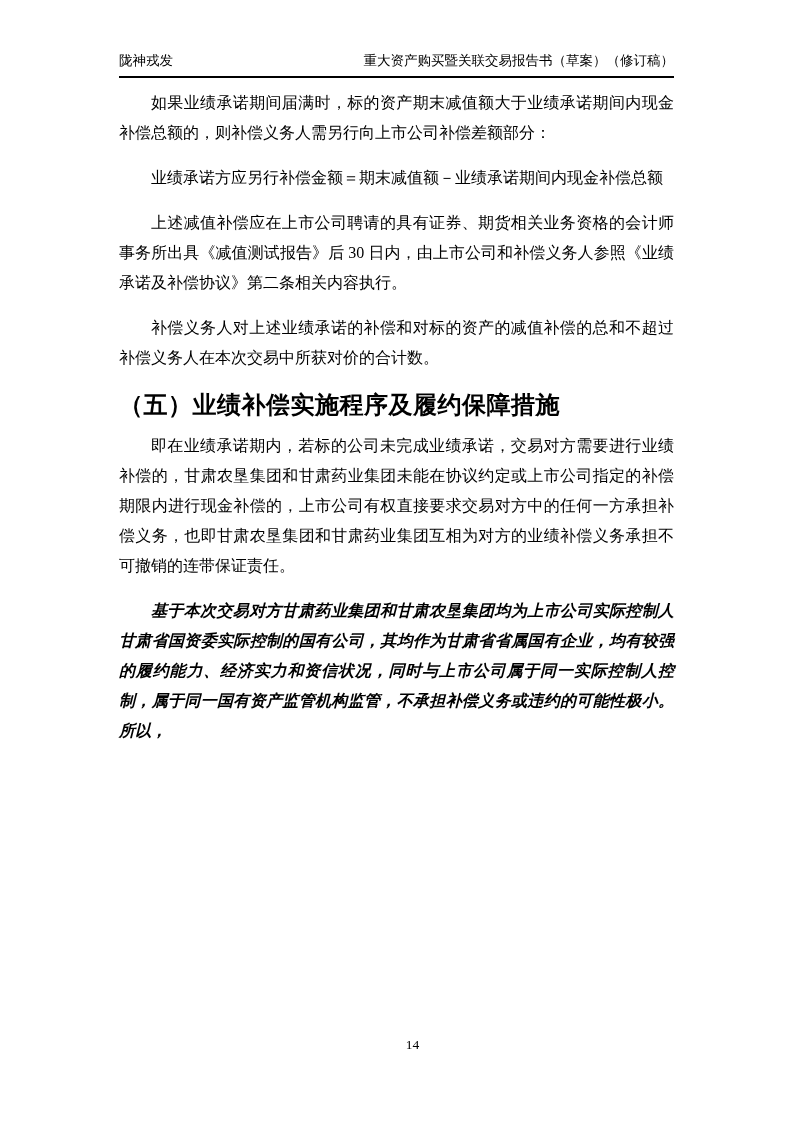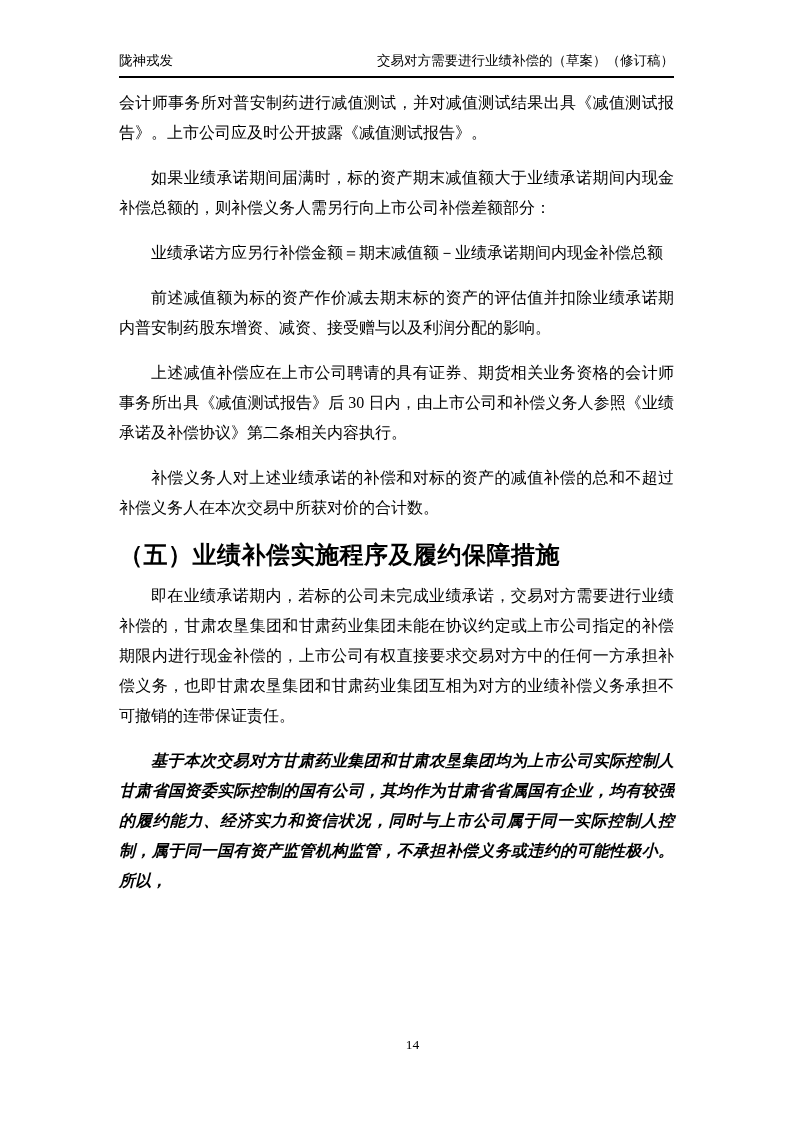--- a/index.html
+++ b/index.html
@@ -66,32 +66,30 @@
     line-height: 18px;
   }
 </style>
 </head>
 <body>
 
 <div class="page">
 
   <div class="header">
     <span class="header-left">陇神戎发</span>
-    <span class="header-right">交易对方需要进行业绩补偿的（草案）（修订稿）</span>
+    <span class="header-right">重大资产购买暨关联交易报告书（草案）（修订稿）</span>
   </div>
 
   <div class="content">
-    <p class="body-p">会计师事务所对普安制药进行减值测试，并对减值测试结果出具《减值测试报告》。上市公司应及时公开披露《减值测试报告》。</p>
 
     <p class="body-p indent">如果业绩承诺期间届满时，标的资产期末减值额大于业绩承诺期间内现金补偿总额的，则补偿义务人需另行向上市公司补偿差额部分：</p>
 
     <p class="body-p indent">业绩承诺方应另行补偿金额＝期末减值额－业绩承诺期间内现金补偿总额</p>
 
 
-    <p class="body-p indent">前述减值额为标的资产作价减去期末标的资产的评估值并扣除业绩承诺期内普安制药股东增资、减资、接受赠与以及利润分配的影响。</p>
 
     <p class="body-p indent">上述减值补偿应在上市公司聘请的具有证券、期货相关业务资格的会计师事务所出具《减值测试报告》后 30 日内，由上市公司和补偿义务人参照《业绩承诺及补偿协议》第二条相关内容执行。</p>
 
     <p class="body-p indent">补偿义务人对上述业绩承诺的补偿和对标的资产的减值补偿的总和不超过补偿义务人在本次交易中所获对价的合计数。</p>
 
     <h2 class="section-heading">（五）业绩补偿实施程序及履约保障措施</h2>
 
 
     <p class="body-p indent">即在业绩承诺期内，若标的公司未完成业绩承诺，交易对方需要进行业绩补偿的，甘肃农垦集团和甘肃药业集团未能在协议约定或上市公司指定的补偿期限内进行现金补偿的，上市公司有权直接要求交易对方中的任何一方承担补偿义务，也即甘肃农垦集团和甘肃药业集团互相为对方的业绩补偿义务承担不可撤销的连带保证责任。</p>
 

